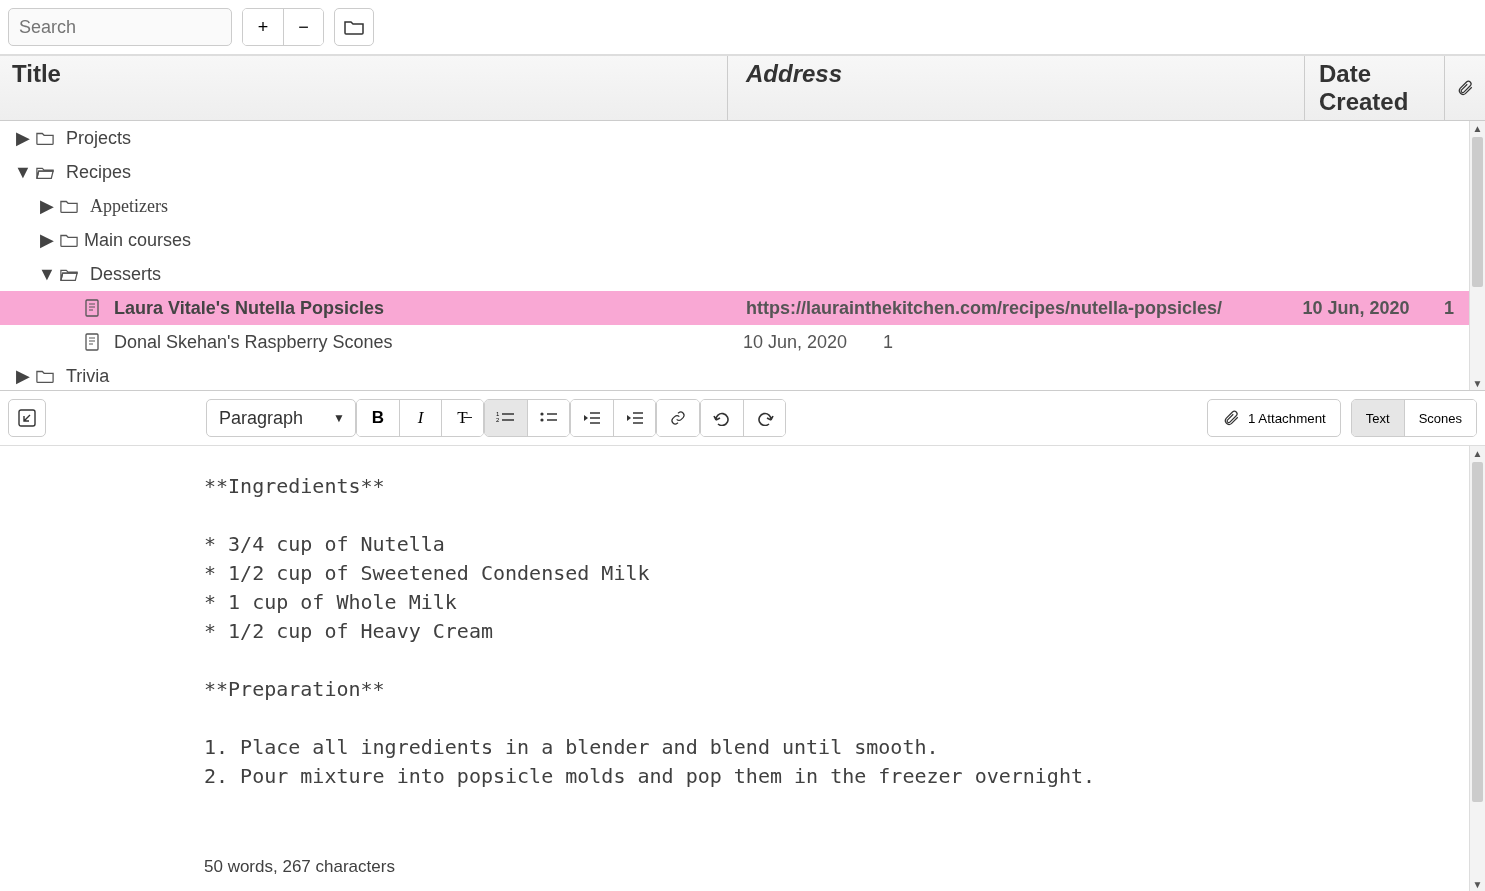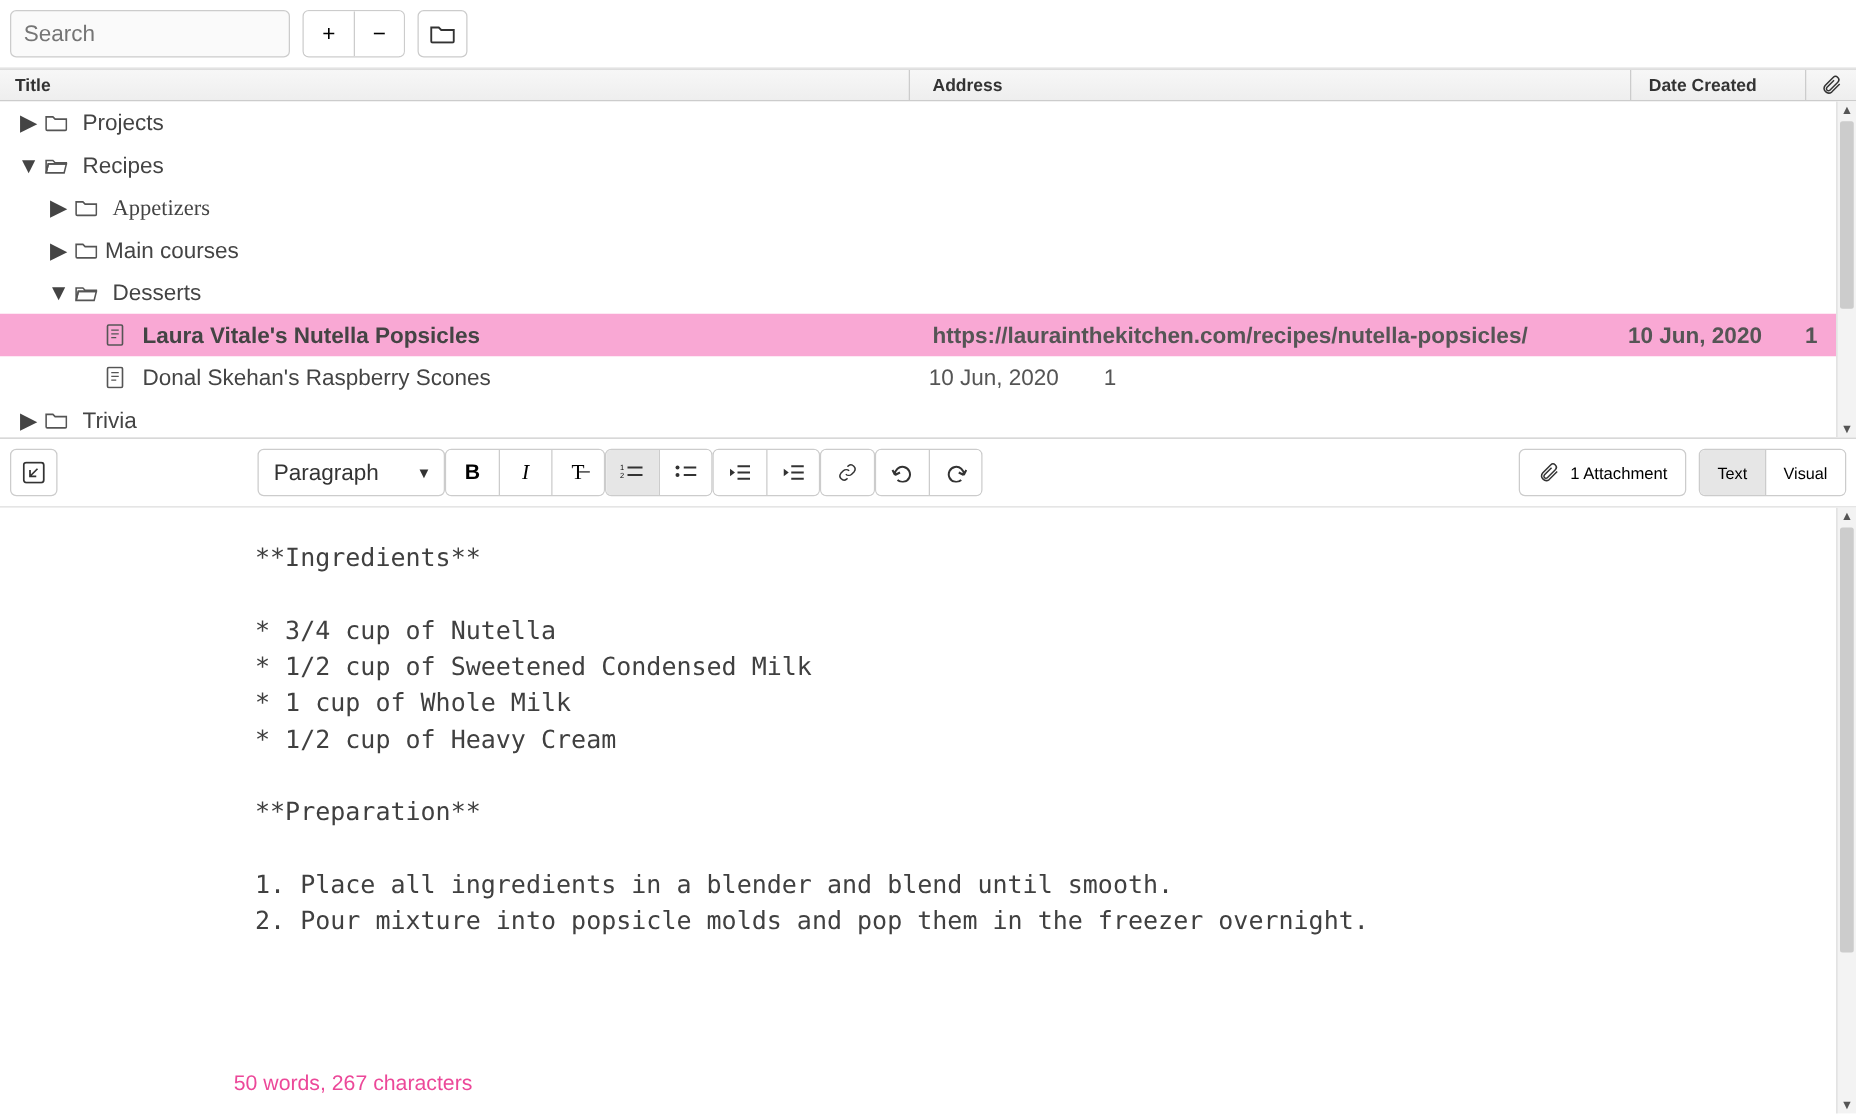--- a/index.html
+++ b/index.html
@@ -11,23 +11,23 @@
   .search {
     width: 224px; height: 38px; padding: 0 10px; font-size: 18px;
     border: 1px solid #ccc; border-radius: 5px; background: #fafafa;
   }
   .btn-group { display: inline-flex; border: 1px solid #ccc; border-radius: 5px; overflow: hidden; height: 38px; }
   .btn-group button { border: none; background: #fff; width: 40px; display: flex; align-items: center; justify-content: center; cursor: pointer; font-size: 18px; }
   .btn-group button + button { border-left: 1px solid #ccc; }
   .icon-btn { width: 40px; height: 38px; border: 1px solid #ccc; border-radius: 5px; background: #fff; display: inline-flex; align-items: center; justify-content: center; cursor: pointer; }
 
   
-  .thead { display: flex; background: linear-gradient(#f7f7f7,#eee); border-top: 1px solid #ddd; border-bottom: 1px solid #ccc; font-weight: 600; font-size: 14px; }
+  .thead { display: flex; background: linear-gradient(#f7f7f7,#eee); border-top: 1px solid #ddd; border-bottom: 1px solid #ccc; font-weight: 600; font-size: 24px; }
   .thead .col-title { flex: 0 0 728px; padding: 4px 12px; border-right: 1px solid #ccc; }
-  .thead .col-addr  { flex: 1 1 auto; padding: 4px 18px; border-right: 1px solid #ccc; }
+  .thead .col-addr  { flex: 1 1 auto; padding: 4px 18px; border-right: 1px solid #ccc; font-style: italic; }
   .thead .col-date  { flex: 0 0 140px; padding: 4px 14px; border-right: 1px solid #ccc; text-align: left; }
   .thead .col-att   { flex: 0 0 40px; display:flex; align-items:center; justify-content:center; }
 
   
   .treewrap { position: relative; height: 270px; overflow: hidden; border-bottom:1px solid #ccc;}
   .rows { position:absolute; inset:0 16px 0 0; overflow:hidden; }
   .row { display: flex; align-items: center; height: 34px; font-size: 18px; color:#444; }
   .row.selected { background: #f9a8d4; font-weight: bold; }
   .cell-title { flex:0 0 728px; display:flex; align-items:center; gap:6px; padding-left:10px; }
   .cell-addr { flex:1 1 auto; padding:0 18px; color:#555; white-space:nowrap; overflow:hidden; text-overflow:ellipsis;}
@@ -56,21 +56,21 @@
   .attach-btn { height:38px; border:1px solid #ccc; border-radius:5px; background:#fff; padding:0 14px; display:inline-flex; align-items:center; gap:8px; cursor:pointer;}
   .view-toggle { display:inline-flex; border:1px solid #ccc; border-radius:5px; overflow:hidden; height:38px;}
   .view-toggle button { border:none; background:#fff; padding:0 14px; cursor:pointer; font-size:13px;}
   .view-toggle button + button { border-left:1px solid #ccc;}
   .view-toggle button.active { background:#e6e6e6;}
 
   
   .editorwrap { flex:1 1 auto; position:relative; overflow:hidden;}
   .editor { position:absolute; inset:0 16px 0 0; overflow:auto; }
   .editor pre { font-family: "Menlo","Consolas",monospace; font-size:20px; line-height:1.45; color:#404040; padding:26px 0 0 204px; white-space:pre; }
-  .wordcount { position:absolute; left:187px; bottom:14px; color:#ec4899; font-size:17px;}
+  .wordcount { position:absolute; left:204px; bottom:14px; color:#404040; font-size:17px;}
   .editorwrap .vscroll .thumb { top:16px; height:340px; }
 
   svg { display:block; }
 </style>
 </head>
 <body>
 
 <div class="topbar">
   <input class="search" type="text" placeholder="Search" style="">
   <div class="btn-group">
@@ -335,21 +335,21 @@
     <button class="attach-btn">
       <span>
         <svg width="18" height="18" viewBox="0 0 24 24">
             <path d="M21 11l-8.5 8.5a5 5 0 0 1-7-7L14 4a3.5 3.5 0 0 1 5 5l-8.5 8.5a2 2 0 0 1-3-3L15 7" fill="none" stroke="#333" stroke-width="1.6"></path>
           </svg>
       </span>
       <span>1 Attachment</span>
     </button>
     <div class="view-toggle">
       <button class="active">Text</button>
-      <button>Visual</button>
+      <button>Scones</button>
     </div>
   </div>
 </div>
 
 <div class="editorwrap">
   <div class="editor">
     <pre>**Ingredients**
 
 * 3/4 cup of Nutella
 * 1/2 cup of Sweetened Condensed Milk

